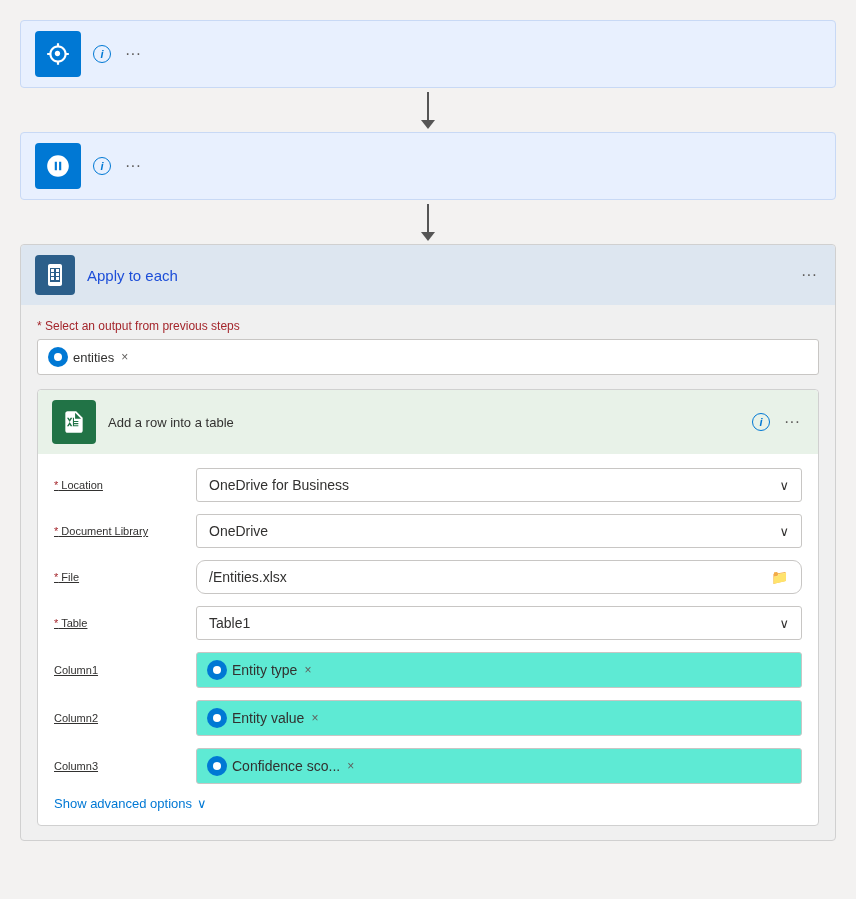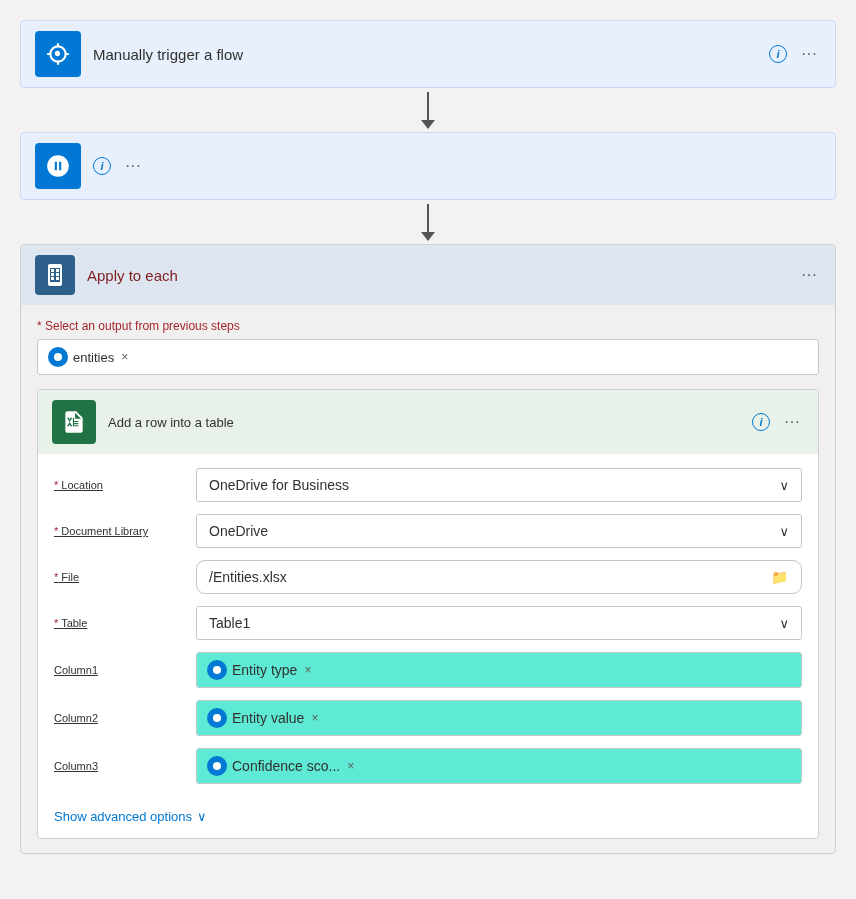--- a/index.html
+++ b/index.html
@@ -132,21 +132,21 @@
       display: flex;
       align-items: center;
       justify-content: center;
       flex-shrink: 0;
     }
 
     .apply-title {
       flex: 1;
       font-size: 15px;
       font-weight: 500;
-      color: #7f1d1d;
+      color: #1d4ed8;
     }
 
     .apply-body {
       padding: 14px 16px;
     }
 
     .output-label {
       font-size: 12px;
       color: #a4262c;
       margin-bottom: 6px;
@@ -311,21 +311,21 @@
       justify-content: center;
     }
 
     .show-advanced {
       color: #0078d4;
       cursor: pointer;
       font-size: 13px;
       display: flex;
       align-items: center;
       gap: 5px;
-      margin-top: 25px;
+      margin-top: 12px;
       background: none;
       border: none;
       padding: 0;
     }
     .icon-circle-i {
       width: 18px;
       height: 18px;
       border: 1.5px solid #0078d4;
       border-radius: 50%;
       display: flex;
@@ -341,21 +341,20 @@
 <body>
 
 <div class="flow-container">
 
   <div class="step-card trigger">
     <div class="step-icon blue">
       <svg width="26" height="26" viewBox="0 0 24 24" fill="white">
         <path d="M9 11.5c0 1.38 1.12 2.5 2.5 2.5S14 12.88 14 11.5 12.88 9 11.5 9 9 10.12 9 11.5zM11 2v2.07C7.38 4.53 4.53 7.38 4.07 11H2v2h2.07C4.53 16.62 7.38 19.47 11 19.93V22h2v-2.07c3.62-.46 6.47-3.31 6.93-6.93H22v-2h-2.07C19.47 7.38 16.62 4.53 13 4.07V2h-2zm1 16c-3.31 0-6-2.69-6-6s2.69-6 6-6 6 2.69 6 6-2.69 6-6 6z"></path>
       </svg>
     </div>
-    <span class="step-title">Manually trigger a flow</span>
     <div class="step-actions">
       <div class="icon-circle-i">i</div>
       <button class="icon-btn">···</button>
     </div>
   </div>
 
   <div class="connector">
     <div class="connector-line"></div>
     <div class="connector-arrow"></div>
   </div>

